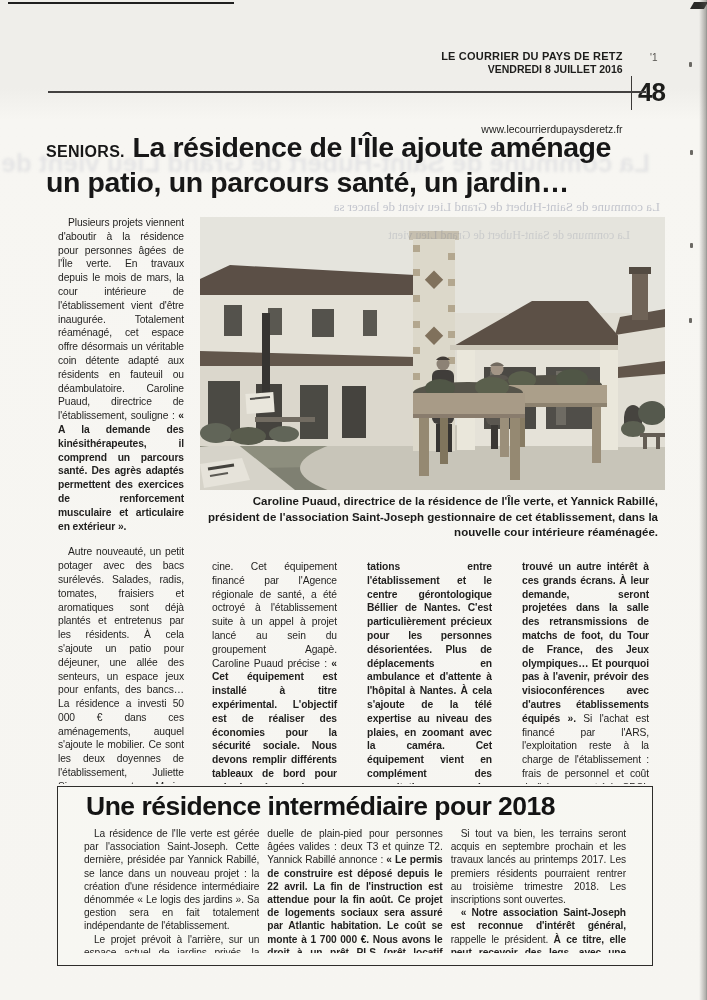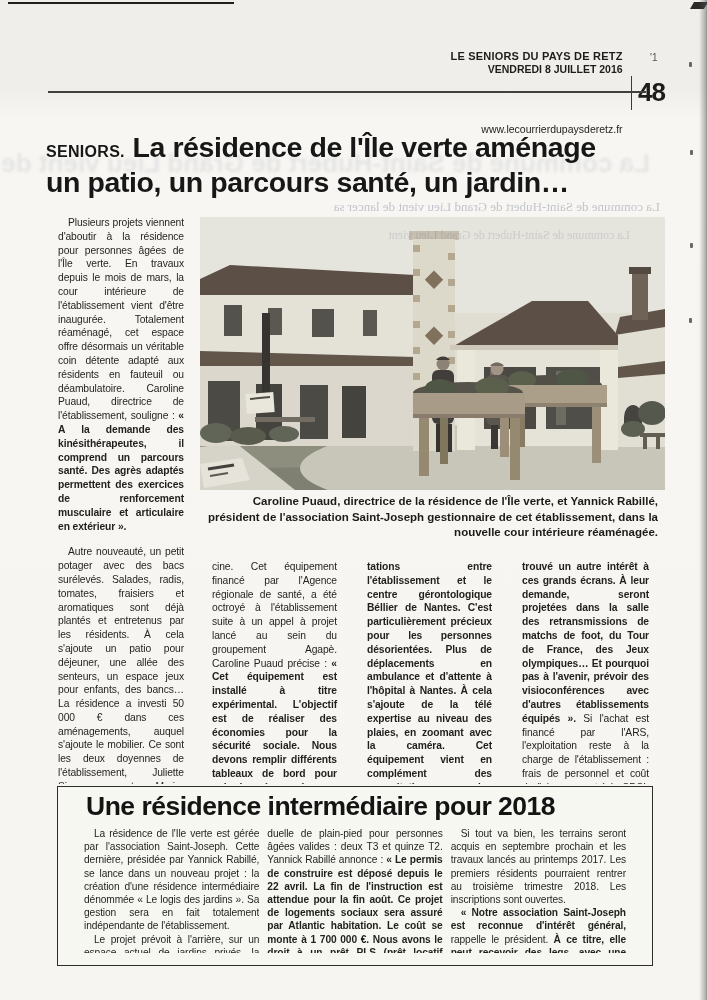--- a/index.html
+++ b/index.html
@@ -65,34 +65,34 @@
   <div class="art-corner"></div>
   <div class="art-rightedge"></div>
   <div class="art-dot" style="left:689px;top:62px;"></div>
   <div class="art-dot" style="left:690px;top:150px;"></div>
   <div class="art-dot" style="left:690px;top:243px;"></div>
   <div class="art-dot" style="left:689px;top:318px;"></div>
   <div class="art-tick">'1</div>
 
   <header class="masthead">
     <div class="mast-text">
-      <div class="mast-name">LE SENIORS DU PAYS DE RETZ</div>
+      <div class="mast-name">LE COURRIER DU PAYS DE RETZ</div>
       <div class="mast-date">VENDREDI 8 JUILLET 2016</div>
       <div class="mast-site">www.lecourrierdupaysderetz.fr</div>
     </div>
     <div class="mast-div"></div>
     <div class="page-number">48</div>
   </header>
   <div class="mast-rule"></div>
 
   <div class="ghost-h">La commune de Saint-Hubert de Grand Lieu vient de lancer sa</div>
 
   <h1 class="headline">
     <span class="kicker">SENIORS.</span>
-    <span>La résidence de l'Île verte aménage</span><br>
+    <span>La résidence de l'Île ajoute aménage</span><br>
     <span>un patio, un parcours santé, un jardin…</span>
   </h1>
 
   <div class="ghost" style="left:205px;top:199px;width:455px;font-size:13px;">La commune de Saint-Hubert de Grand Lieu vient de lancer sa</div>
   <div class="ghost" style="left:230px;top:216px;width:400px;font-size:12.5px;">être reconnue à terme comme station verte de</div>
 
   <div class="col" style="left:46px;top:204px;width:150px;height:580px;">
     <p class="ind"><span>Plusieurs projets viennent d'aboutir à la résidence pour personnes âgées de l'Île verte. En travaux depuis le mois de mars, la cour intérieure de l'établissement vient d'être inaugurée. Totalement réaménagé, cet espace offre désormais un véritable coin détente adapté aux résidents en fauteuil ou déambulatoire. Caroline Puaud, directrice de l'établissement, souligne : </span><span class="b">« A la demande des kinésithérapeutes, il comprend un parcours santé. Des agrès adaptés permettent des exercices de renforcement musculaire et articulaire en extérieur ».</span></p>
     <p class="ind">Autre nouveauté, un petit potager avec des bacs surélevés. Salades, radis, tomates, fraisiers et aromatiques sont déjà plantés et entretenus par les résidents. À cela s'ajoute un patio pour déjeuner, une allée des senteurs, un espace jeux pour enfants, des bancs… La résidence a investi 50 000 € dans ces aménagements, auquel s'ajoute le mobilier. Ce sont les deux doyennes de l'établissement, Juliette Simoneau et Marie-Josèphe Guibert, qui ont coupé le ruban inaugural en présence des familles et du concepteur - réalisateur du Bignon, Domaine du paysage.</p>
     <h3 class="subhead">Un équipement en télémédecine</h3>

